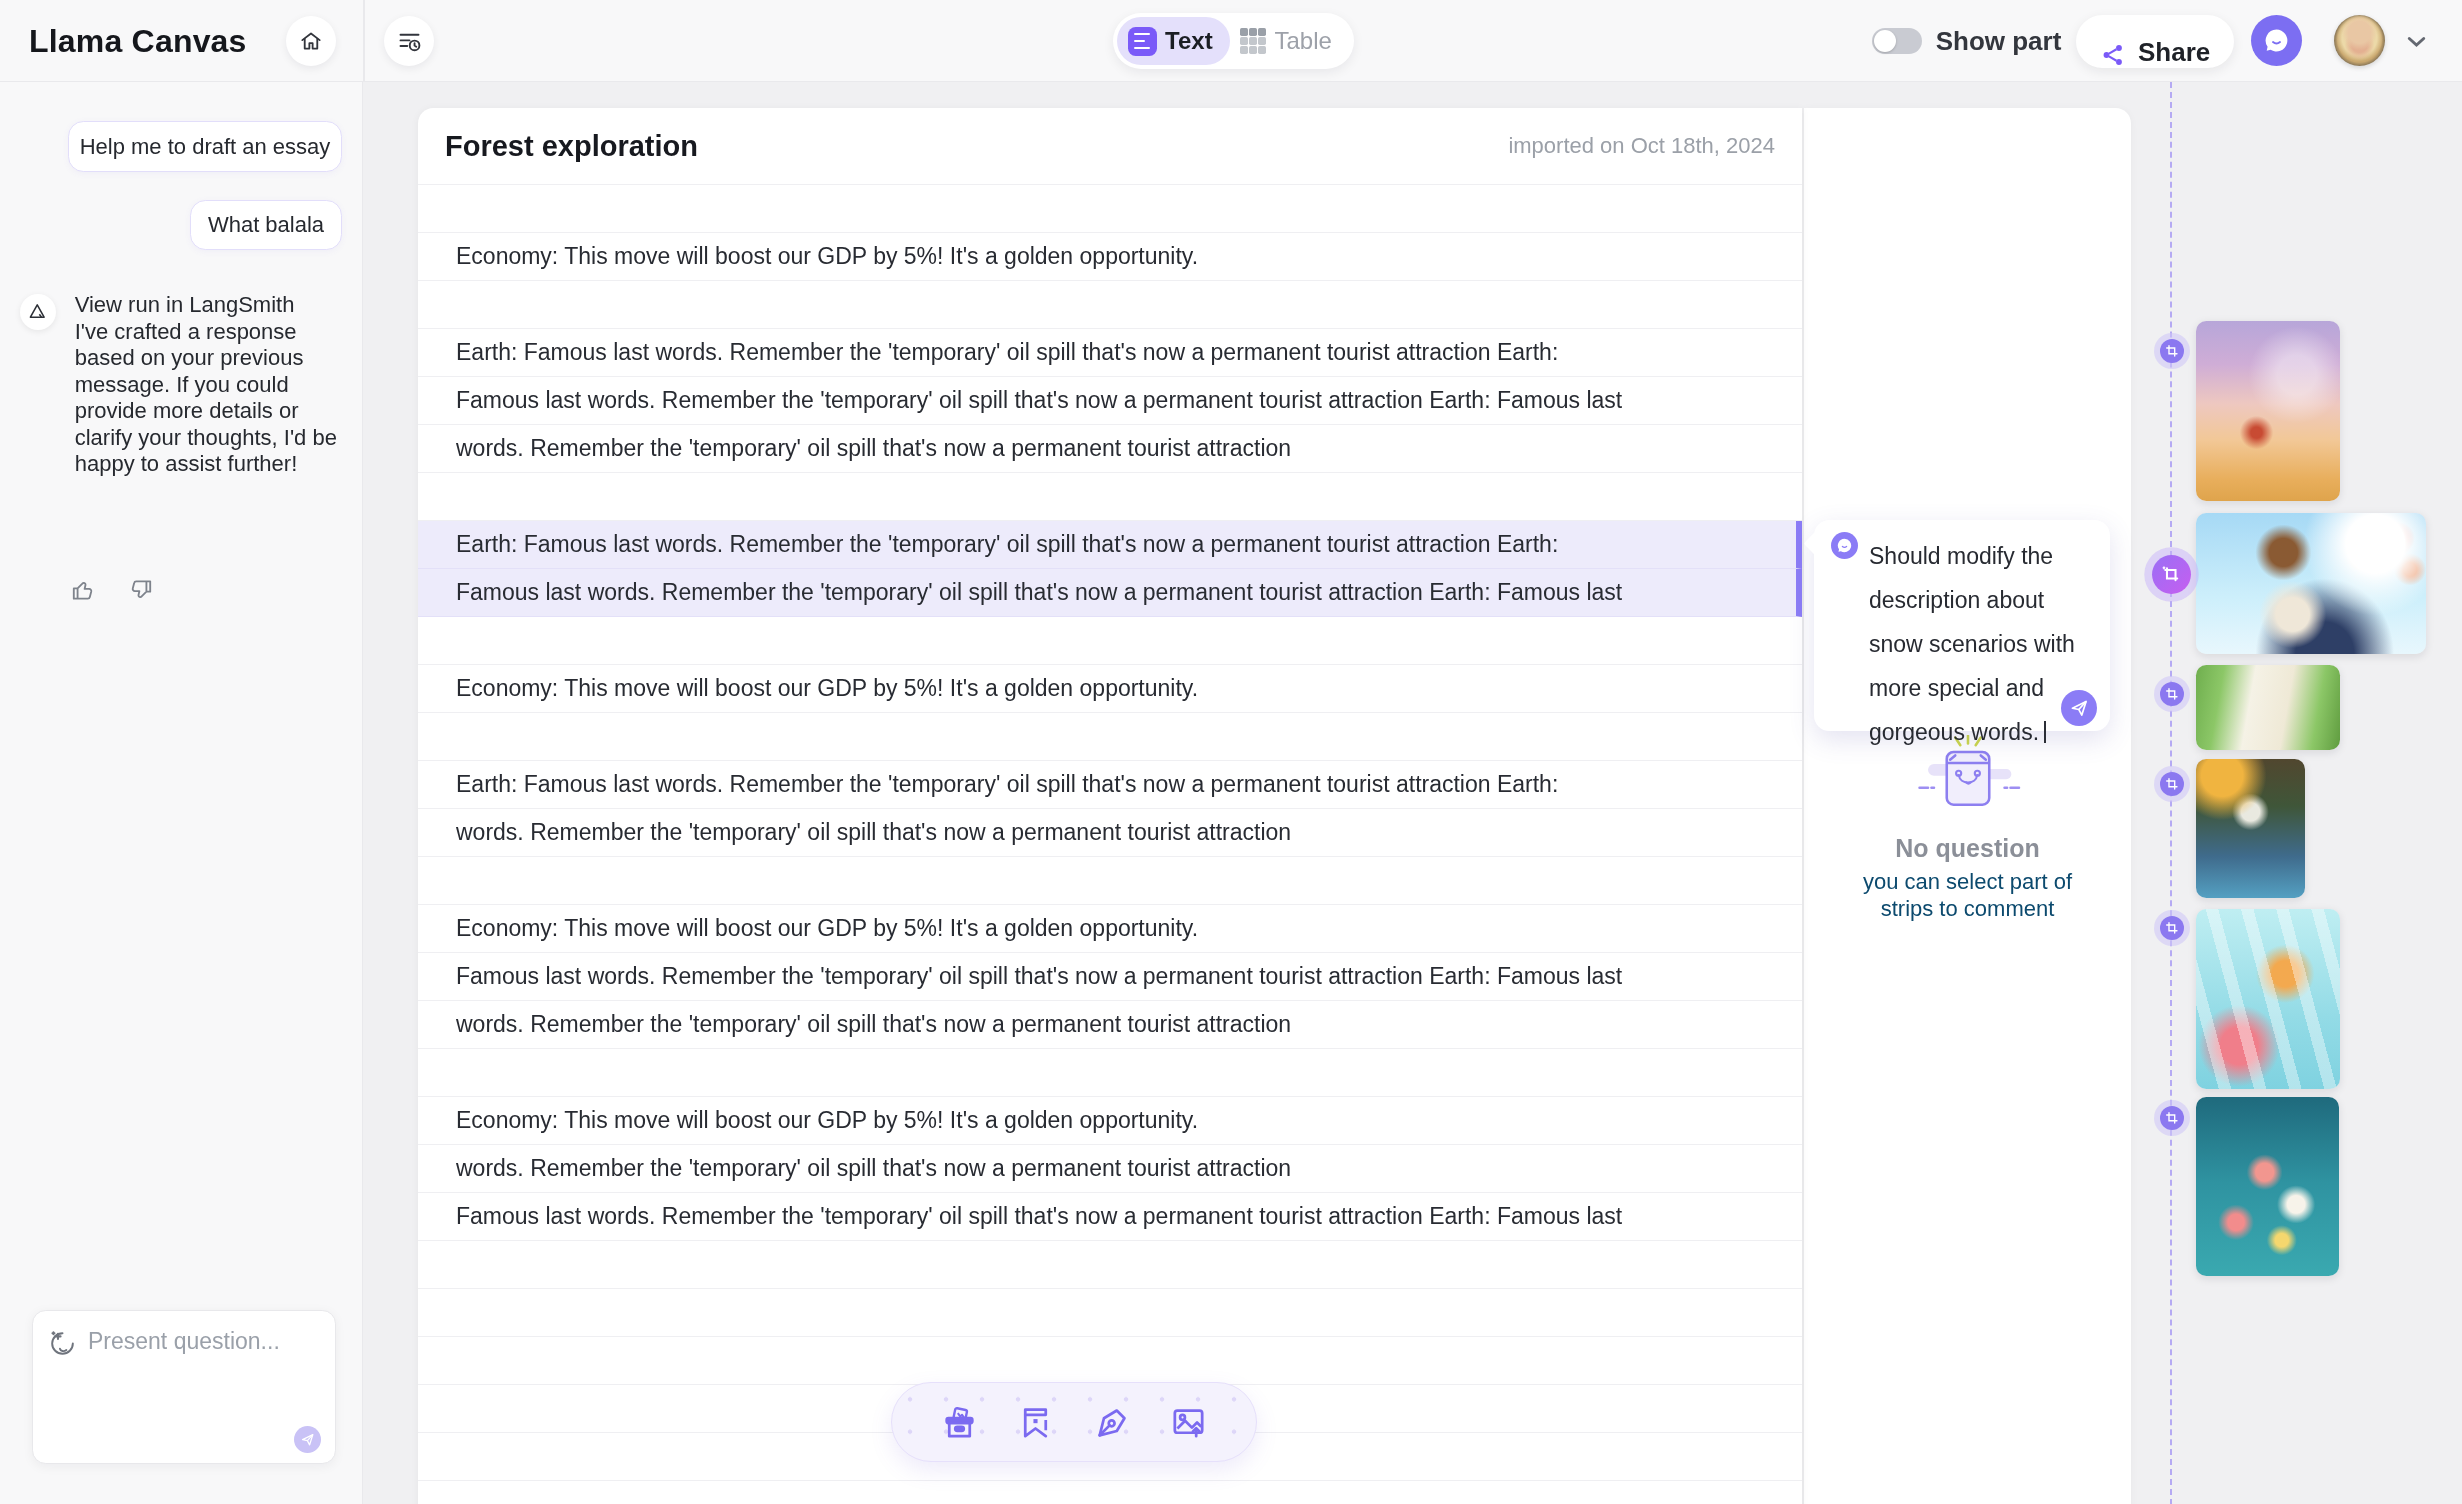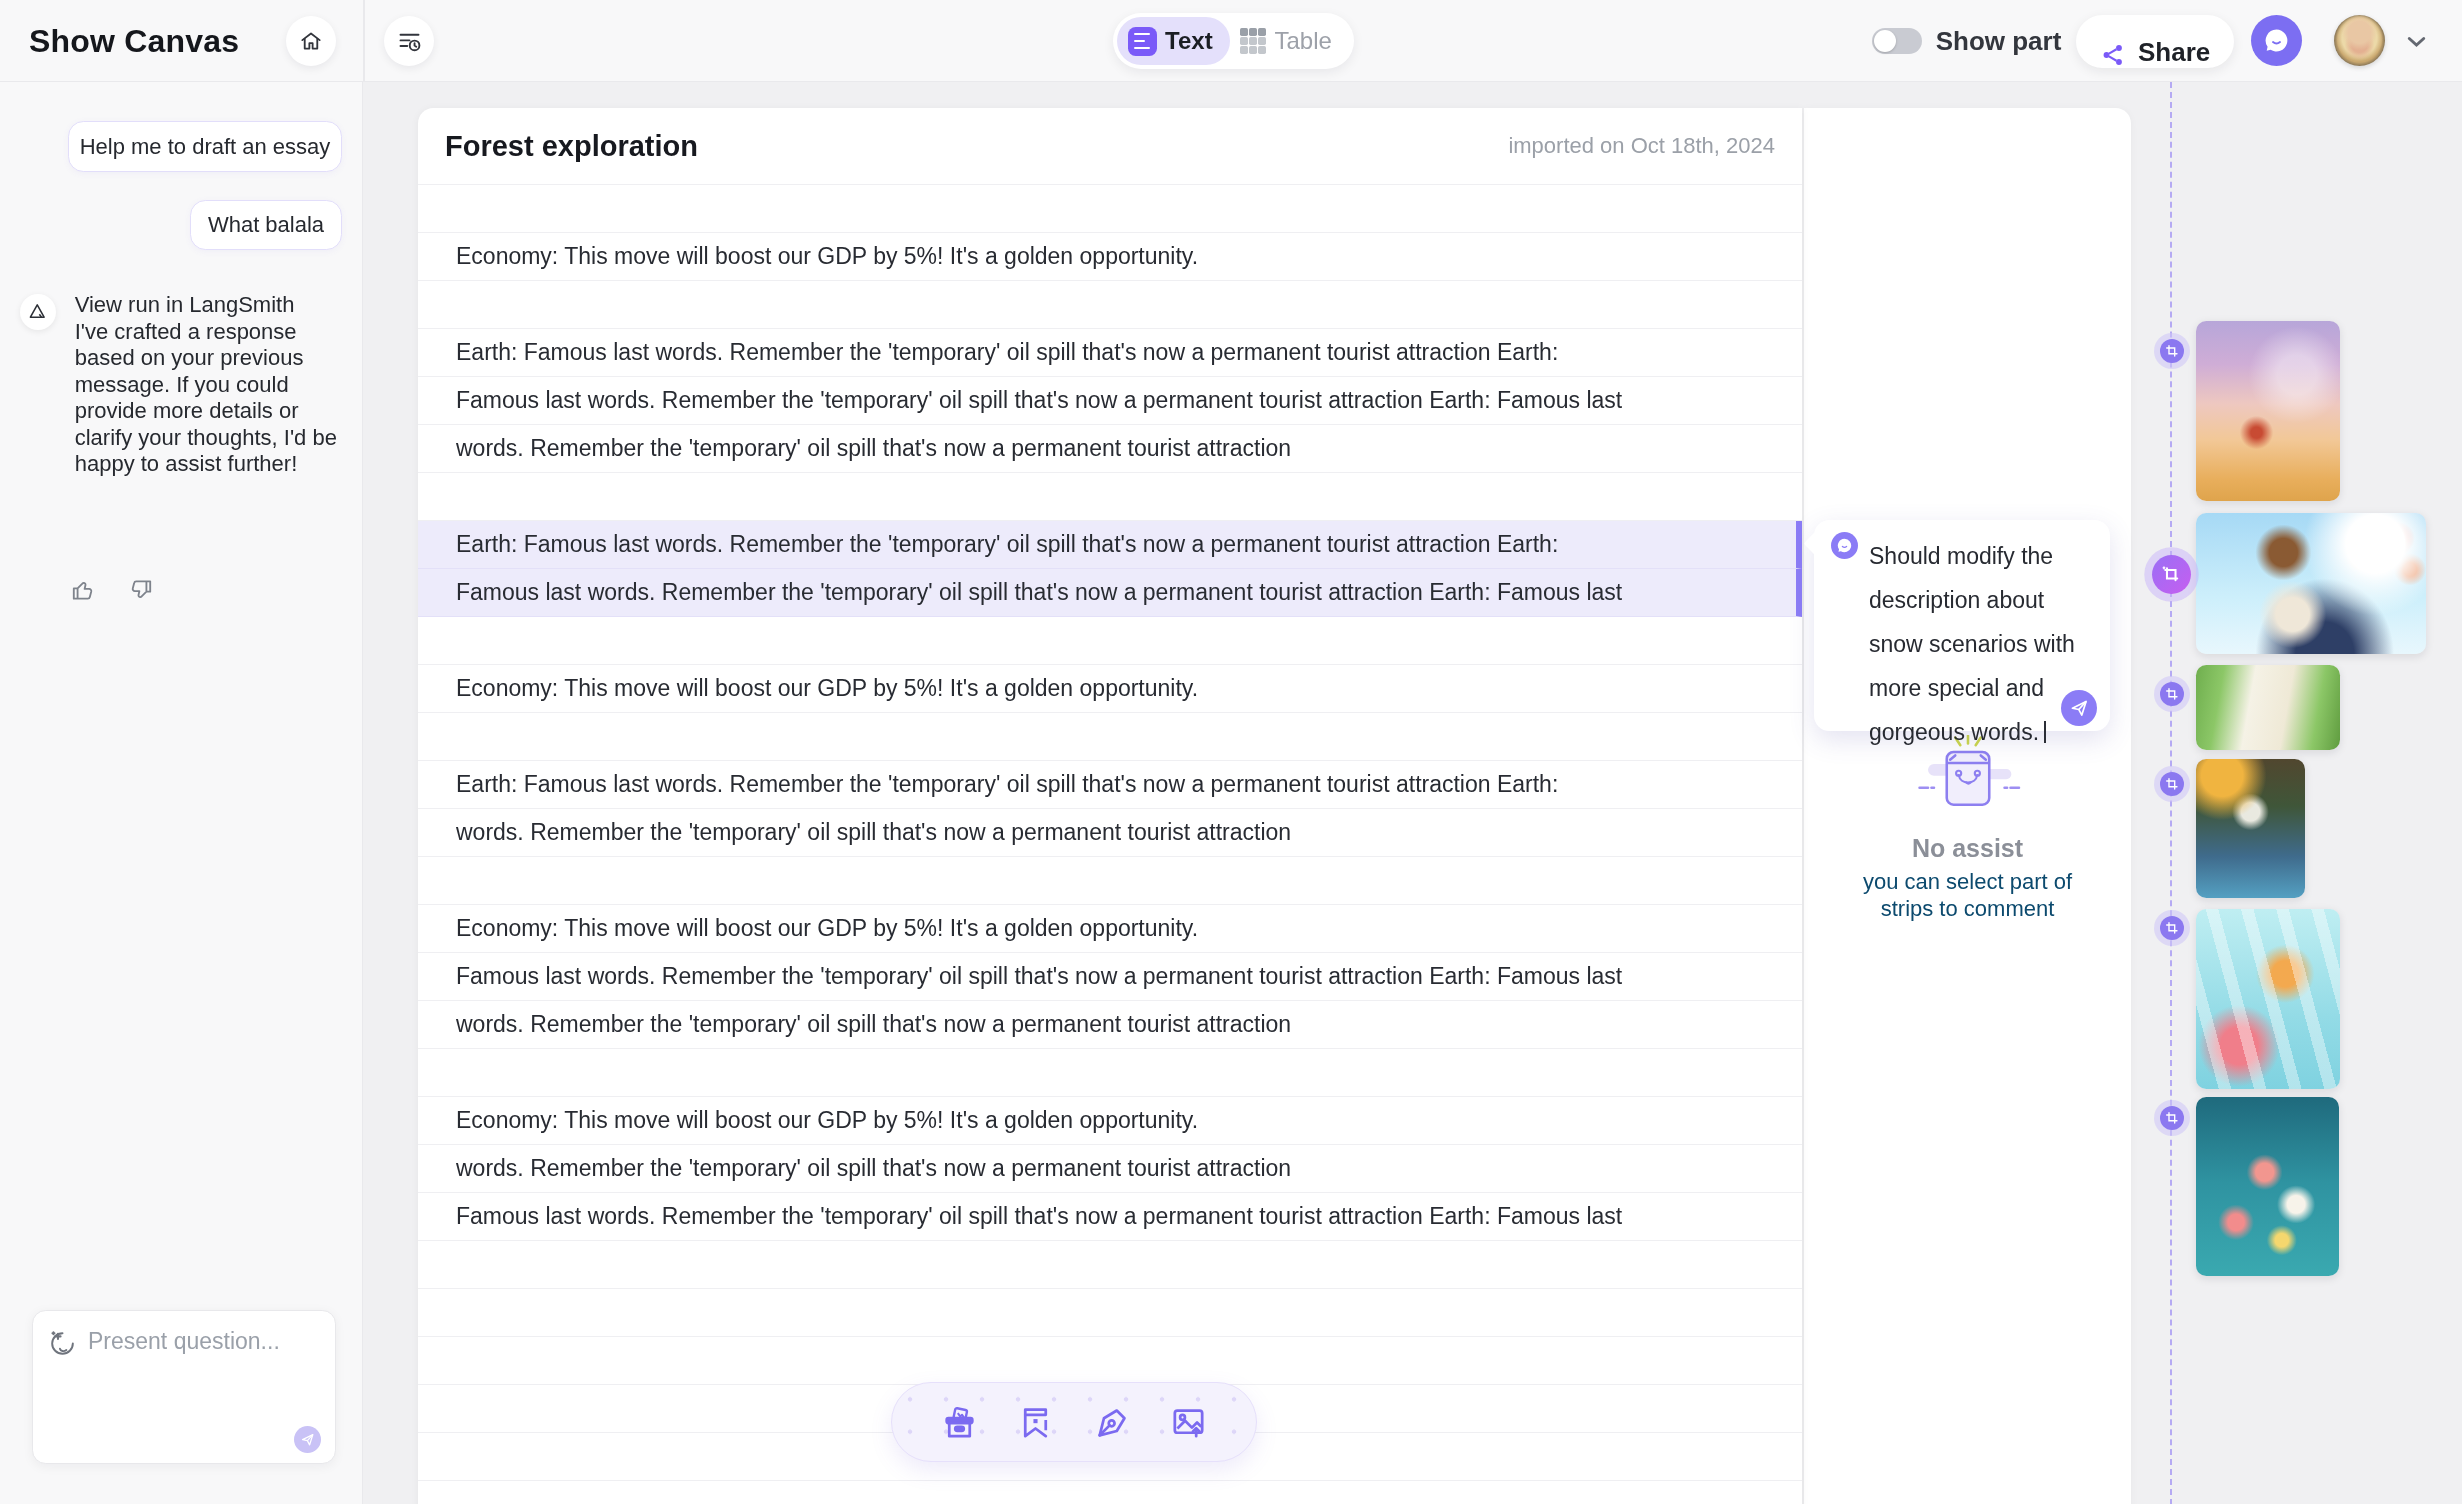--- a/index.html
+++ b/index.html
@@ -129,21 +129,21 @@
      background-color:#f4f2fd; background-image:radial-gradient(#ddd6f8 2.1px, transparent 2.6px); background-size:36px 32.5px;
      border:1.7px solid #e6e0fb; box-shadow:0 8.5px 22px rgba(120,100,220,.13); display:flex; align-items:center; justify-content:space-around; padding:0 29px; z-index:12; }
   .tool-btn { width:44px; height:44px; display:flex; align-items:center; justify-content:center; }
 
   svg { display:block; }
 </style>
 </head>
 <body>
 
 <header class="topbar">
-  <div class="brand">Show Canvas</div>
+  <div class="brand">Llama Canvas</div>
   <div class="circle-btn home-btn">
     <span>
       <svg width="26" height="26" viewBox="0 0 24 24" fill="none" stroke="#32353c" stroke-width="1.7" stroke-linecap="round" stroke-linejoin="round">
           <path d="M4 11.2 12 5l8 6.2"></path>
           <path d="M6.2 10v9h4.3v-5h3v5h4.3v-9"></path>
         </svg>
     </span>
   </div>
   <div class="vdiv"></div>
   <div class="circle-btn history-btn">
@@ -350,21 +350,21 @@
         </g>
       <rect x="50" y="20" width="50" height="62" rx="8" fill="#f1eefc" stroke="#8d7ff0" stroke-width="3"></rect>
       <path d="M50 33h50" stroke="#8d7ff0" stroke-width="3"></path>
       <path d="M54 29l6-5M96 29l-6-5" stroke="#8d7ff0" stroke-width="3" stroke-linecap="round"></path>
       <circle cx="64" cy="45" r="3" fill="none" stroke="#8d7ff0" stroke-width="2.5"></circle>
       <circle cx="86" cy="45" r="3" fill="none" stroke="#8d7ff0" stroke-width="2.5"></circle>
       <path d="M64 47c2 12 20 12 22 0" fill="none" stroke="#8d7ff0" stroke-width="2.5" stroke-linecap="round"></path>
       <path d="M73 56c1.5 1.5 3.5 1.5 5 0" fill="none" stroke="#8d7ff0" stroke-width="2.5" stroke-linecap="round"></path>
     </svg>
   </div>
-  <div class="empty-title">No assist</div>
+  <div class="empty-title">No question</div>
   <div class="empty-sub">
     <span>you can select part of</span><br>
     <span>strips to comment</span>
   </div>
 </div>
 
 <div class="rail-line"></div>
 <div id="rail">
     <div class="strip s1" title="girl in golden field illustration"></div>
     <div class="rail-badge b1">

